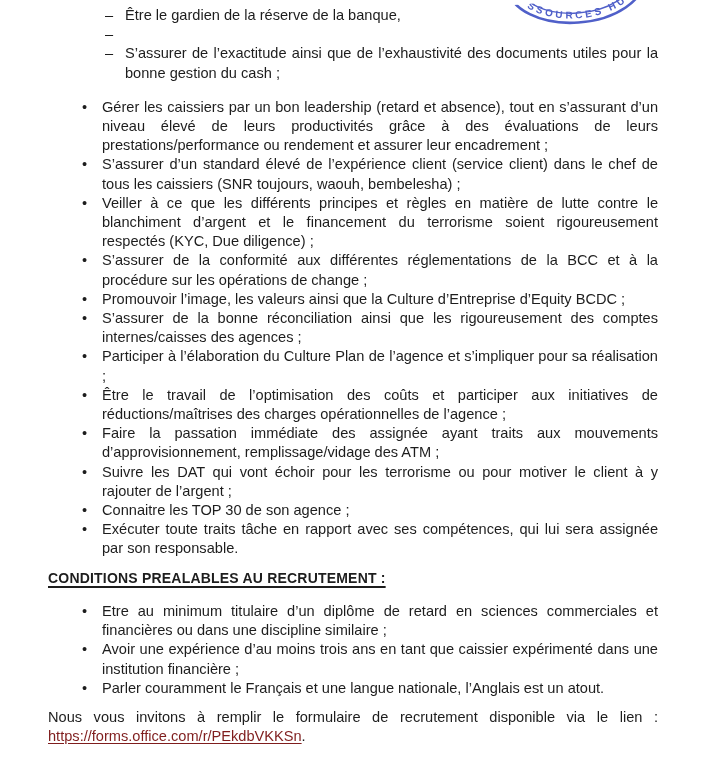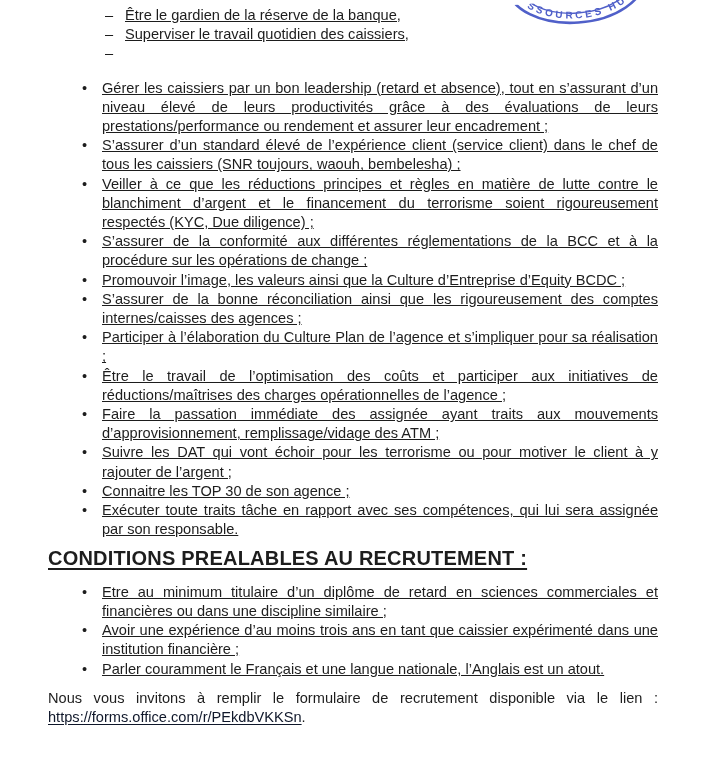--- a/index.html
+++ b/index.html
@@ -20,39 +20,38 @@
   }
   ul { list-style: none; margin: 0; padding: 0; }
   li.row { display: flex; align-items: flex-start; }
   .marker { flex: 0 0 20px; text-align: left; }
   .dash-list .marker { margin-left: 57px; }
   .bullet-list .marker { margin-left: 34px; }
   .txt {
     flex: 1;
     text-align: justify;
     text-align-last: left;
-    text-decoration: underline;
   }
   .dash-list { margin-bottom: 15px; }
   .section-heading {
     margin: 10px 0 14px 0;
-    font-size: 20px;
+    font-size: 14px;
     font-weight: 700;
     letter-spacing: 0.2px;
     text-decoration: underline;
     text-decoration-thickness: 2px;
     text-underline-offset: 3px;
   }
   .closing {
     margin-top: 10px;
     text-align: justify;
     text-align-last: left;
   }
   .closing a {
-    color: #0f172a;
+    color: #7f1d1d;
     text-decoration: underline;
     text-underline-offset: 2px;
   }
   .stamp {
     position: absolute;
     top: 0; right: 54px;
     width: 142px; height: 30px;
     transform: rotate(-4deg);
     opacity: 0.92;
   }
@@ -73,39 +72,39 @@
 
 <div class="page">
 
   <ul class="dash-list">
     <li class="row">
       <span class="marker">–</span>
       <span class="txt">Être le gardien de la réserve de la banque,</span>
     </li>
     <li class="row">
       <span class="marker">–</span>
-      <span class="txt">Superviser le travail quotidien des caissiers,</span>
     </li>
     <li class="row">
       <span class="marker">–</span>
+      <span class="txt">S’assurer de l’exactitude ainsi que de l’exhaustivité des documents utiles pour la bonne gestion du cash ;</span>
     </li>
   </ul>
 
   <ul class="bullet-list">
     <li class="row">
       <span class="marker">•</span>
       <span class="txt">Gérer les caissiers par un bon leadership (retard et absence), tout en s’assurant d’un niveau élevé de leurs productivités grâce à des évaluations de leurs prestations/performance ou rendement et assurer leur encadrement ;</span>
     </li>
     <li class="row">
       <span class="marker">•</span>
       <span class="txt">S’assurer d’un standard élevé de l’expérience client (service client) dans le chef de tous les caissiers (SNR toujours, waouh, bembelesha) ;</span>
     </li>
     <li class="row">
       <span class="marker">•</span>
-      <span class="txt">Veiller à ce que les réductions principes et règles en matière de lutte contre le blanchiment d’argent et le financement du terrorisme soient rigoureusement respectés (KYC, Due diligence) ;</span>
+      <span class="txt">Veiller à ce que les différents principes et règles en matière de lutte contre le blanchiment d’argent et le financement du terrorisme soient rigoureusement respectés (KYC, Due diligence) ;</span>
     </li>
     <li class="row">
       <span class="marker">•</span>
       <span class="txt">S’assurer de la conformité aux différentes réglementations de la BCC et à la procédure sur les opérations de change ;</span>
     </li>
     <li class="row">
       <span class="marker">•</span>
       <span class="txt">Promouvoir l’image, les valeurs ainsi que la Culture d’Entreprise d’Equity BCDC ;</span>
     </li>
     <li class="row">

